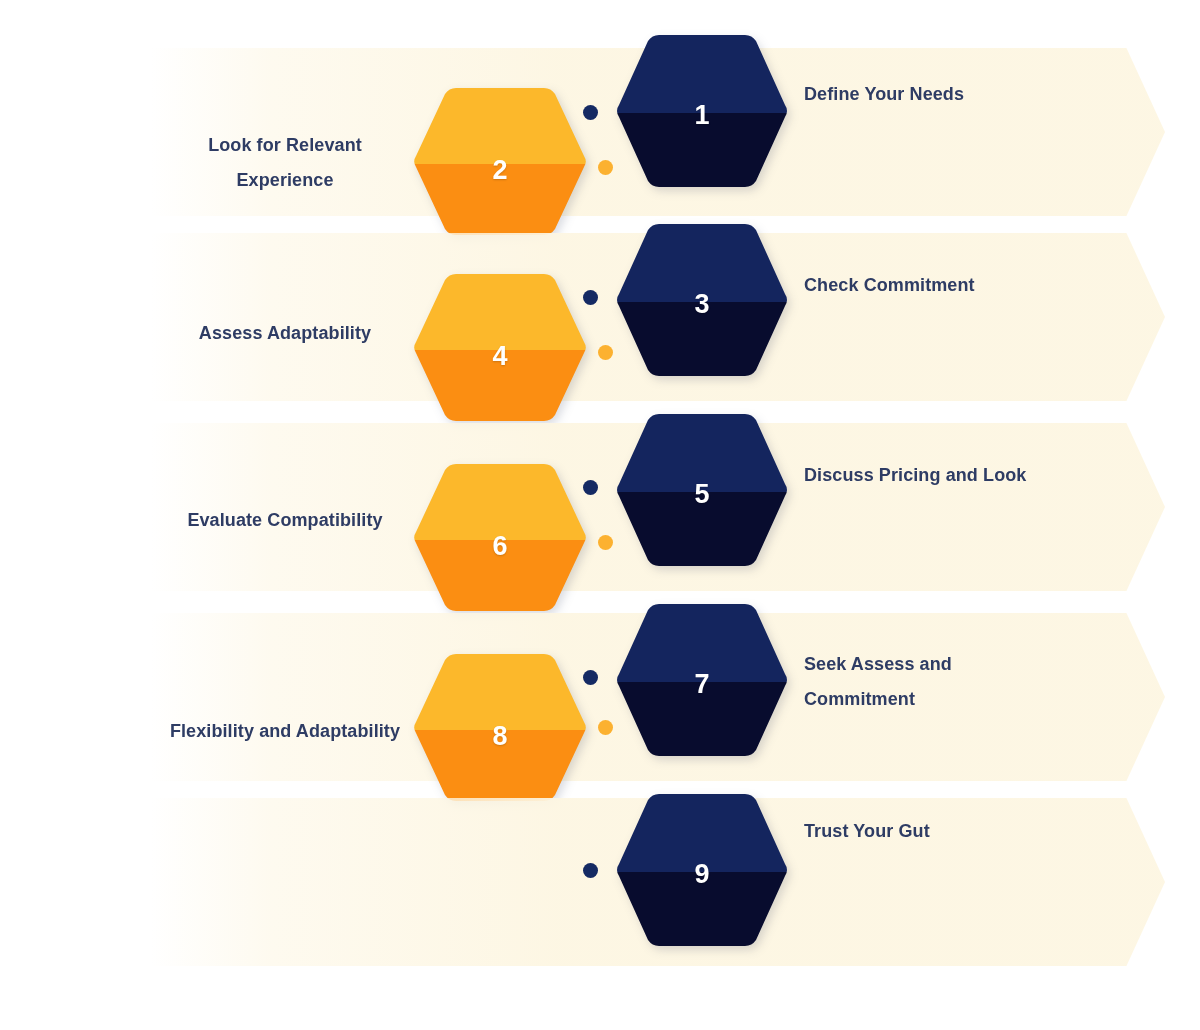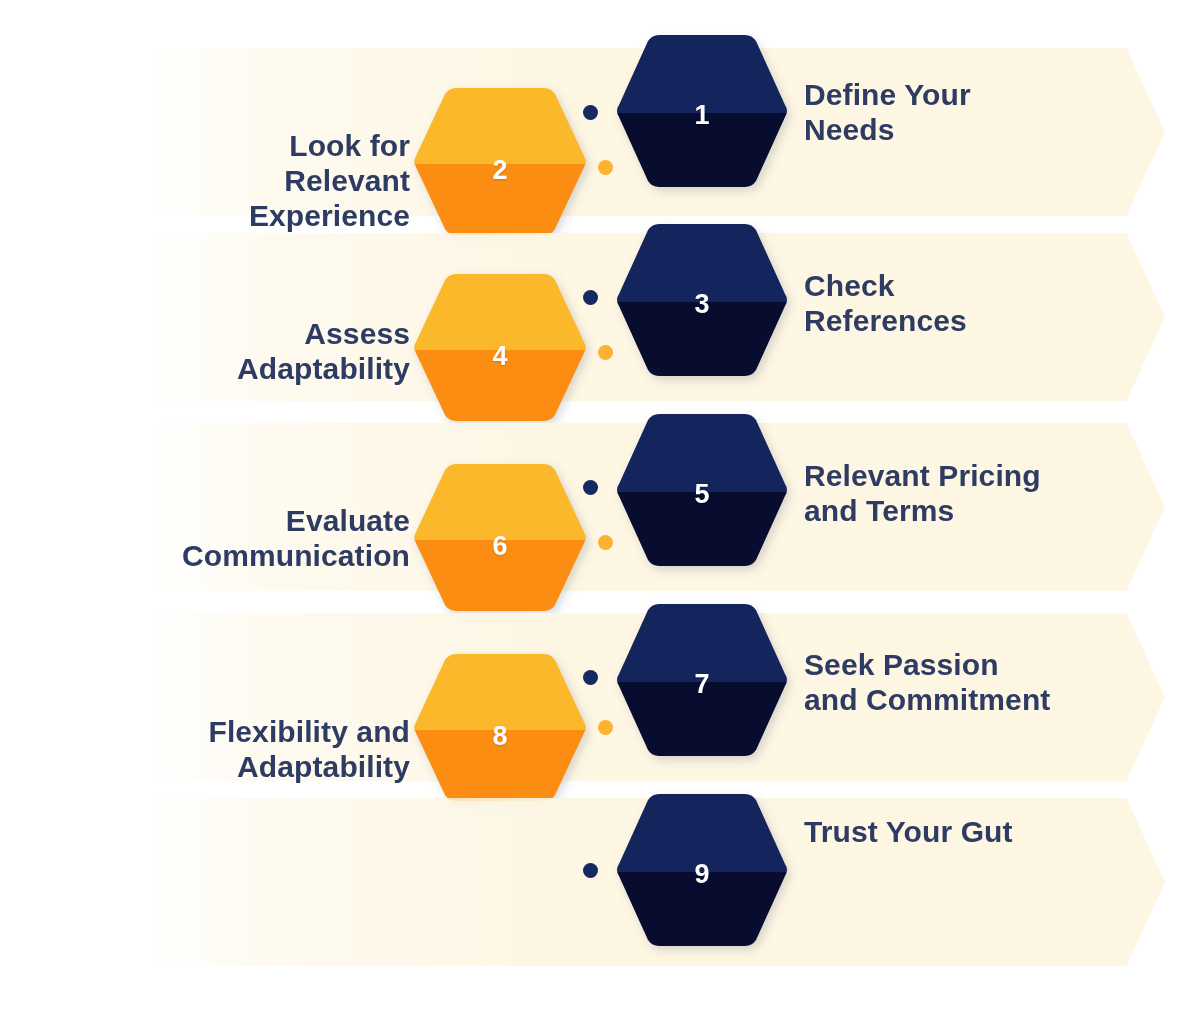--- a/index.html
+++ b/index.html
@@ -59,26 +59,26 @@
     width:15px; height:15px;
     border-radius:50%;
   }
   .dot-navy  { background:#152a63; }
   .dot-amber { background:#fcb130; }
 
   
   .label {
     position:absolute;
     color:#2e3c64;
-    font-size:30px;
+    font-size:18px;
     font-weight:bold;
     line-height:35px;
     letter-spacing:0.1px;
   }
-  .label-left  { left:160px; width:250px; text-align:right; }
+  .label-left  { left:160px; width:250px; text-align:center; }
   .label-right { left:804px; width:255px; text-align:left; }
 </style>
 </head>
 <body>
 
 <div id="infographic">
 
   <div class="row-band" style="top:48px"></div>
   <div class="row">
 
@@ -133,48 +133,48 @@
     <div class="dot dot-amber" style="left:598px; top:345px"></div>
 
     <svg class="hex hex-navy" style="left:617px; top:222px" viewBox="0 0 170 160">
       <g clip-path="url(#cn1)">
         <rect x="0" y="0" width="170" height="80" fill="#14255e"></rect>
         <rect x="0" y="80" width="170" height="80" fill="#080c2e"></rect>
       </g>
     </svg>
     <div class="hex-num" style="left:617px; top:289px; width:170px">3</div>
 
-    <div class="label label-right" style="top:268px">Check References</div>
+    <div class="label label-right" style="top:268px">Check Commitment</div>
   </div>
 
   <div class="row-band" style="top:423px"></div>
   <div class="row">
 
-    <div class="label label-left" style="top:503px">Evaluate Communication</div>
+    <div class="label label-left" style="top:503px">Evaluate Compatibility</div>
 
     <svg class="hex hex-orange" style="left:412px; top:462px" viewBox="0 0 176 155">
       <g clip-path="url(#ch1)">
         <rect x="0" y="0" width="176" height="78" fill="#fcb82b"></rect>
         <rect x="0" y="78" width="176" height="77" fill="#fb8e12"></rect>
       </g>
     </svg>
     <div class="hex-num" style="left:412px; top:531px; width:176px">6</div>
 
     <div class="dot dot-navy" style="left:583px; top:480px"></div>
     <div class="dot dot-amber" style="left:598px; top:535px"></div>
 
     <svg class="hex hex-navy" style="left:617px; top:412px" viewBox="0 0 170 160">
       <g clip-path="url(#cn1)">
         <rect x="0" y="0" width="170" height="80" fill="#14255e"></rect>
         <rect x="0" y="80" width="170" height="80" fill="#080c2e"></rect>
       </g>
     </svg>
     <div class="hex-num" style="left:617px; top:479px; width:170px">5</div>
 
-    <div class="label label-right" style="top:458px">Relevant Pricing and Terms</div>
+    <div class="label label-right" style="top:458px">Discuss Pricing and Look</div>
   </div>
 
   <div class="row-band" style="top:613px"></div>
   <div class="row">
 
     <div class="label label-left" style="top:714px">Flexibility and Adaptability</div>
 
     <svg class="hex hex-orange" style="left:412px; top:652px" viewBox="0 0 176 155">
       <g clip-path="url(#ch1)">
         <rect x="0" y="0" width="176" height="78" fill="#fcb82b"></rect>
@@ -187,21 +187,21 @@
     <div class="dot dot-amber" style="left:598px; top:720px"></div>
 
     <svg class="hex hex-navy" style="left:617px; top:602px" viewBox="0 0 170 160">
       <g clip-path="url(#cn1)">
         <rect x="0" y="0" width="170" height="80" fill="#14255e"></rect>
         <rect x="0" y="80" width="170" height="80" fill="#080c2e"></rect>
       </g>
     </svg>
     <div class="hex-num" style="left:617px; top:669px; width:170px">7</div>
 
-    <div class="label label-right" style="top:647px">Seek Passion and Commitment</div>
+    <div class="label label-right" style="top:647px">Seek Assess and Commitment</div>
   </div>
 
   <div class="row-band" style="top:798px"></div>
   <div class="row">
 
     <div class="dot dot-navy" style="left:583px; top:863px"></div>
 
     <svg class="hex hex-navy" style="left:617px; top:792px" viewBox="0 0 170 160">
       <g clip-path="url(#cn1)">
         <rect x="0" y="0" width="170" height="80" fill="#14255e"></rect>

